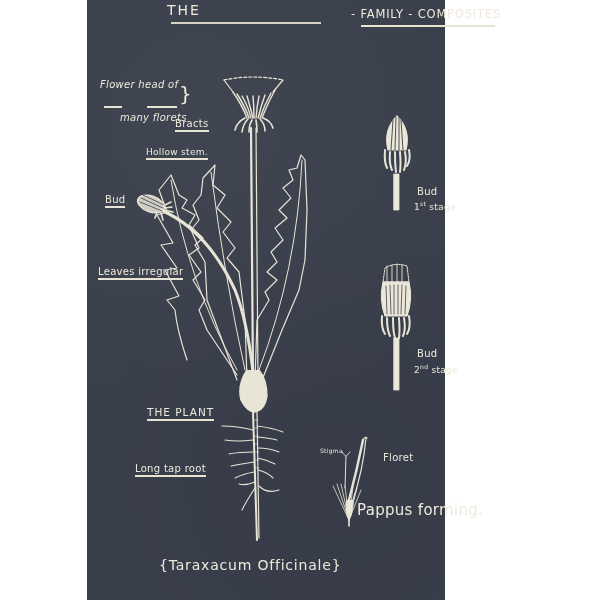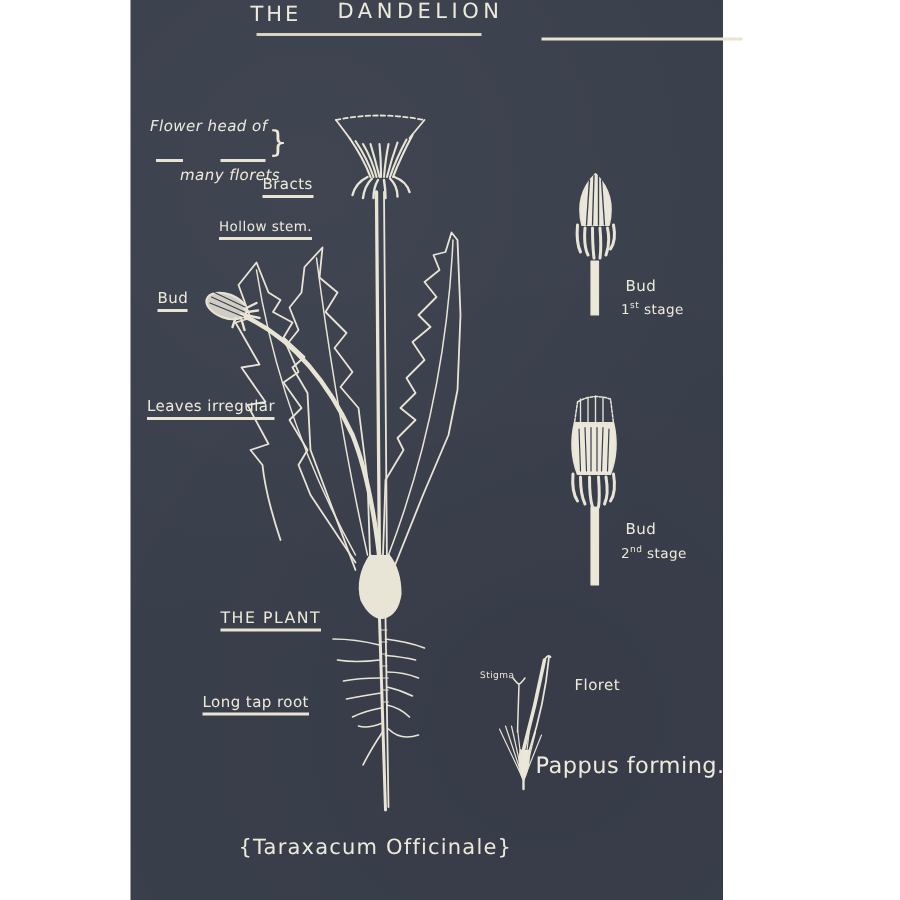--- a/index.html
+++ b/index.html
@@ -6,21 +6,21 @@
     body {
       width: 600px; height: 600px;
       background: #ffffff;
       position: relative;
       overflow: hidden;
       font-family: "DejaVu Sans", sans-serif;
     }
     .board {
       position: absolute;
       left: 87px; top: 0;
-      width: 395px; height: 600px;
+      width: 358px; height: 600px;
       background: #3a3f4c;
       background-image:
         radial-gradient(circle at 30% 20%, rgba(255,255,255,0.03), transparent 60%),
         radial-gradient(circle at 70% 80%, rgba(0,0,0,0.06), transparent 60%);
     }
     .chalk {
       position: absolute;
       color: #eeeadb;
       font-family: "DejaVu Sans", sans-serif;
       white-space: nowrap;
@@ -170,22 +170,22 @@
         <path d="M255 452 Q258 456 259 456 Q260 456 263 452" stroke-width="1"></path>
 
         <path d="M262 520 L246 486 M262 520 L250 484 M262 520 L254 484 M262 520 L258 486 M262 520 L266 486 M262 520 L270 488 M262 520 L274 490" stroke-width="0.8"></path>
         <path d="M260 500 Q258 512 262 520 Q266 512 266 500" stroke-width="1.2" fill="#ebe7d9"></path>
         <path d="M262 520 L262 526" stroke-width="1.6"></path>
       </g>
     </g>
   </svg>
 
   <span class="chalk title-the">THE</span>
-  <span class="chalk title-dandelion">DANDELION</span>
   <div class="title-rule"></div>
+  <span class="chalk family">- FAMILY - COMPOSITES</span>
   <div class="family-rule"></div>
 
   <span class="chalk lbl-flower1">Flower head of</span>
   <span class="chalk lbl-flower2">many florets</span>
   <div class="lbl-flower-rule"></div>
   <div class="lbl-flower-rule2"></div>
   <span class="chalk brace1">}</span>
   <span class="chalk lbl-bracts ul">Bracts</span>
   <span class="chalk lbl-hollow ul">Hollow stem.</span>
   <span class="chalk lbl-bud ul">Bud</span>

